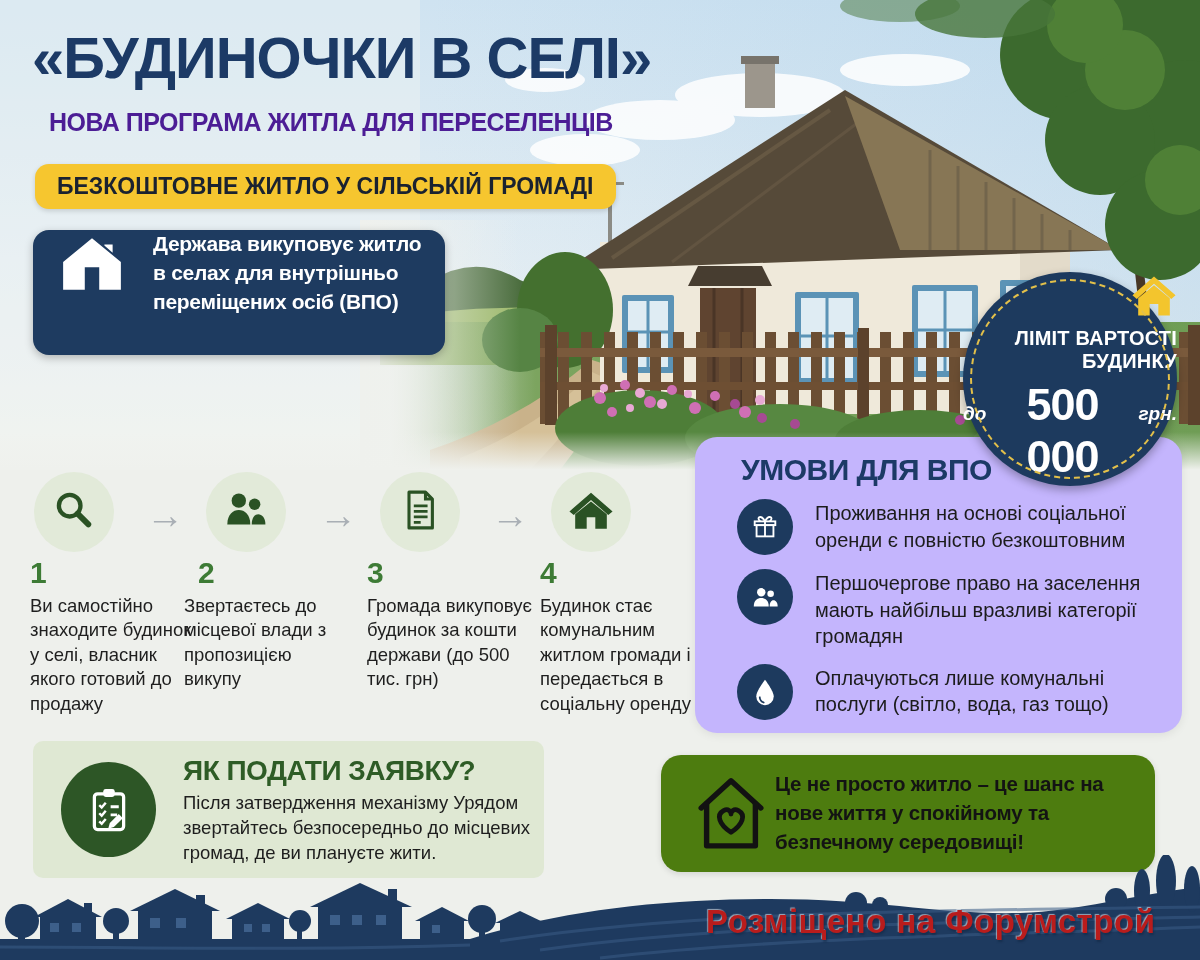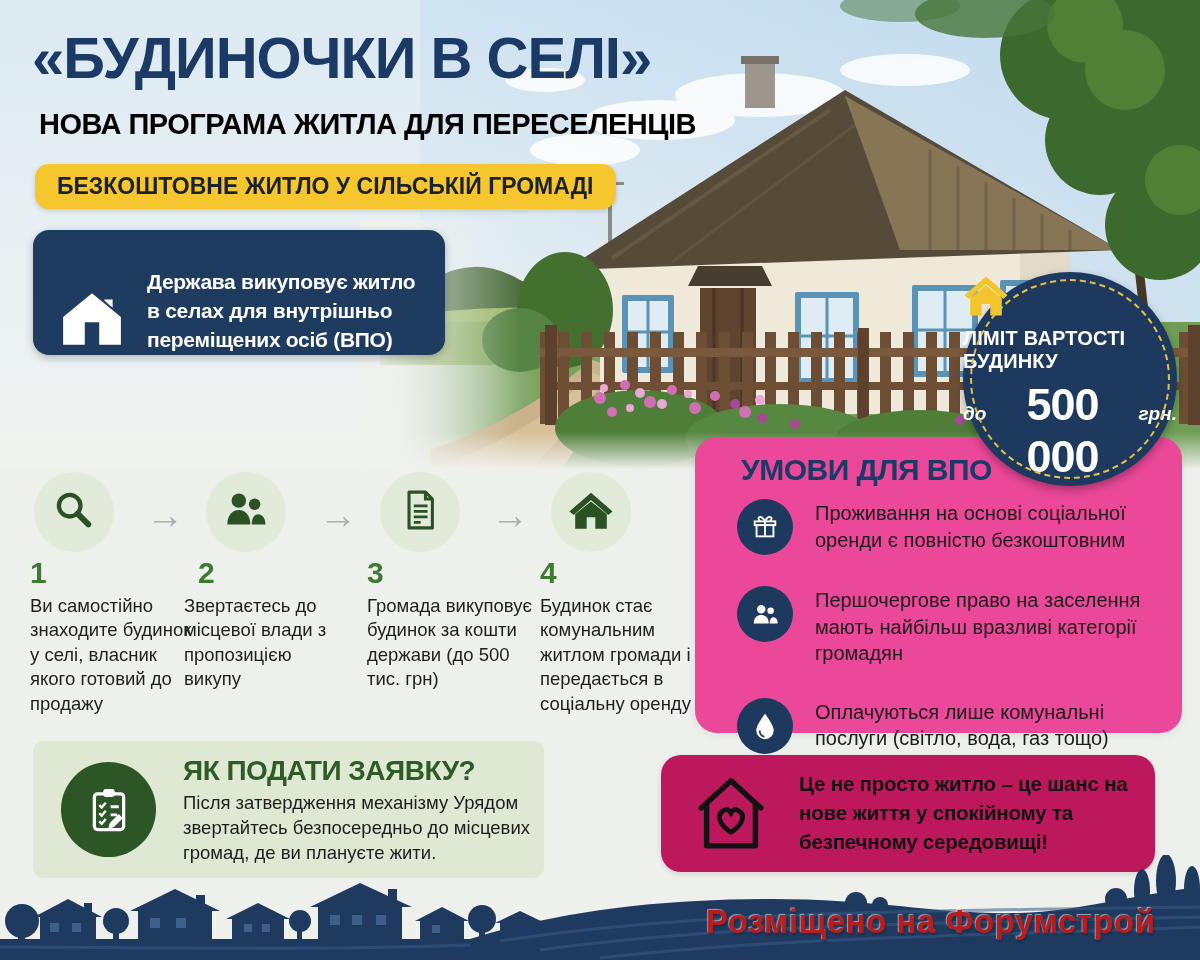--- a/index.html
+++ b/index.html
@@ -5,59 +5,59 @@
   * { margin:0; padding:0; box-sizing:border-box; }
   html,body { width:1200px; height:960px; }
   body { font-family:"Liberation Sans", sans-serif; background:#eef0ec; position:relative; overflow:hidden; }
   .canvas { position:absolute; inset:0; width:1200px; height:960px; }
 
   .photo-svg { position:absolute; left:0; top:0; width:1200px; height:470px; }
   .footer-svg { position:absolute; left:0; bottom:0; width:1200px; height:105px; }
 
   
   .title { position:absolute; left:32px; top:24px; font-size:58px; font-weight:bold; color:#1c3a66; letter-spacing:-1px; white-space:nowrap; }
-  .subtitle { position:absolute; left:39px; top:108px; font-size:29px; font-weight:bold; color:#000000; letter-spacing:-0.5px; white-space:nowrap; }
+  .subtitle { position:absolute; left:49px; top:108px; font-size:25px; font-weight:bold; color:#4c1d95; letter-spacing:-0.5px; white-space:nowrap; }
   .free-pill { position:absolute; left:35px; top:164px; background:#f6c62f; border-radius:14px; padding:9px 22px; font-size:23px; font-weight:bold; color:#1a2230; white-space:nowrap; box-shadow:0 2px 5px rgba(0,0,0,.15); }
 
   
-  .intro-card { position:absolute; left:33px; top:230px; width:412px; height:125px; background:#1e3b60; border-radius:16px; display:flex; align-items:flex-end; padding:0 18px 0 26px; gap:22px; box-shadow:0 3px 8px rgba(0,0,0,.25); }
+  .intro-card { position:absolute; left:33px; top:230px; width:412px; height:125px; background:#1e3b60; border-radius:16px; display:flex; align-items:flex-start; padding:0 18px 0 26px; gap:28px; box-shadow:0 3px 8px rgba(0,0,0,.25); }
   .intro-card .txt { color:#fff; font-size:21px; font-weight:bold; line-height:1.38; letter-spacing:-0.3px; }
 
   
-  .limit-badge { position:absolute; left:963px; top:272px; width:214px; height:214px; border-radius:50%; background:#1d3a5e; z-index:5; display:flex; flex-direction:column; align-items:flex-start; justify-content:center; text-align:center; box-shadow:0 4px 10px rgba(0,0,0,.3); }
+  .limit-badge { position:absolute; left:963px; top:272px; width:214px; height:214px; border-radius:50%; background:#1d3a5e; z-index:5; display:flex; flex-direction:column; align-items:flex-end; justify-content:center; text-align:center; box-shadow:0 4px 10px rgba(0,0,0,.3); }
   .limit-badge::before { content:""; position:absolute; inset:7px; border:2px dashed #e3c04a; border-radius:50%; }
   .limit-badge .l1 { color:#fff; font-weight:bold; font-size:20px; letter-spacing:0.2px; margin-top:6px; }
   .limit-badge .l2 { color:#fff; font-weight:bold; font-size:20px; letter-spacing:0.2px; }
   .limit-badge .amount-row { margin-top:6px; display:flex; align-items:baseline; gap:7px; }
   .limit-badge .pre, .limit-badge .suf { color:#fff; font-size:19px; font-weight:bold;font-style:italic; }
   .limit-badge .amount { color:#ffffff; font-size:45px; font-weight:bold; letter-spacing:-1px; }
 
   
   .hiw-heading { position:absolute; left:40px; top:416px; font-size:30px; font-weight:bold; color:#1c3a66; letter-spacing:-0.5px; }
   .step-circle { position:absolute; top:472px; width:80px; height:80px; border-radius:50%; background:#e2ead9; display:flex; align-items:center; justify-content:center; }
   .step-arrow { position:absolute; top:494px; font-size:38px; color:#a9afb5; }
   .step-number { position:absolute; top:556px; font-size:30px; font-weight:bold; color:#3d7b35; }
   .step-text { position:absolute; top:594px; width:165px; font-size:18.5px; color:#1f1f1f; line-height:1.32; }
 
   
-  .cond-card { position:absolute; left:695px; top:437px; width:487px; height:296px; background:#ec4899; border-radius:22px; box-shadow:0 2px 10px rgba(0,0,0,.08);padding-left:16px; }
+  .cond-card { position:absolute; left:695px; top:437px; width:487px; height:296px; background:#c4b5fd; border-radius:22px; box-shadow:0 2px 10px rgba(0,0,0,.08);padding-left:16px; }
   .cond-heading { position:absolute; left:46px; top:16px; font-size:30px; font-weight:bold; color:#1c3a66; letter-spacing:-0.5px; }
-  .cond-items { position:absolute; left:42px; top:62px; display:flex; flex-direction:column; gap:31px; }
+  .cond-items { position:absolute; left:42px; top:62px; display:flex; flex-direction:column; gap:14px; }
   .cond-item { display:flex; align-items:flex-start; gap:22px; }
   .cond-ic { width:56px; height:56px; border-radius:50%; background:#1d3a5e; flex:0 0 auto; display:flex; align-items:center; justify-content:center; }
   .cond-item .txt { font-size:20px; color:#1c1c1c; line-height:1.33; width:350px; padding-top:1px; }
 
   
   .app-card { position:absolute; left:33px; top:741px; width:511px; height:137px; background:#dfe8d3; border-radius:10px; }
   .app-ic { position:absolute; left:28px; top:21px; width:95px; height:95px; border-radius:50%; background:#2d5626; display:flex; align-items:center; justify-content:center; }
   .app-heading { position:absolute; left:150px; top:14px; font-size:28px; font-weight:bold; color:#2e5c26; letter-spacing:-0.5px; }
   .app-text { position:absolute; left:150px; top:50px; width:348px; font-size:18.5px; color:#1e1e1e; line-height:1.35; }
 
   
-  .promo-card { position:absolute; left:661px; top:755px; width:494px; height:117px; background:#be185d; border-radius:20px; display:flex; align-items:center; padding:0 14px 0 26px; gap:24px; box-shadow:0 2px 6px rgba(0,0,0,.12);justify-content:flex-end; }
+  .promo-card { position:absolute; left:661px; top:755px; width:494px; height:117px; background:#4d7c0f; border-radius:20px; display:flex; align-items:center; padding:0 14px 0 26px; box-shadow:0 2px 6px rgba(0,0,0,.12);justify-content:flex-end; }
   .promo-card .txt { font-size:20.5px; font-weight:bold; color:#131313; line-height:1.4; letter-spacing:-0.2px; }
 
   
   .watermark { position:absolute; left:706px; top:903px; font-size:33px; font-weight:bold; letter-spacing:0.5px; color:#b91c1c; white-space:nowrap; z-index:9;
     text-shadow: 1px 2px 2px rgba(18,38,66,.55), -1px -1px 1px rgba(255,255,255,.55); }
 </style>
 </head>
 <body>
 
 <div class="canvas">

